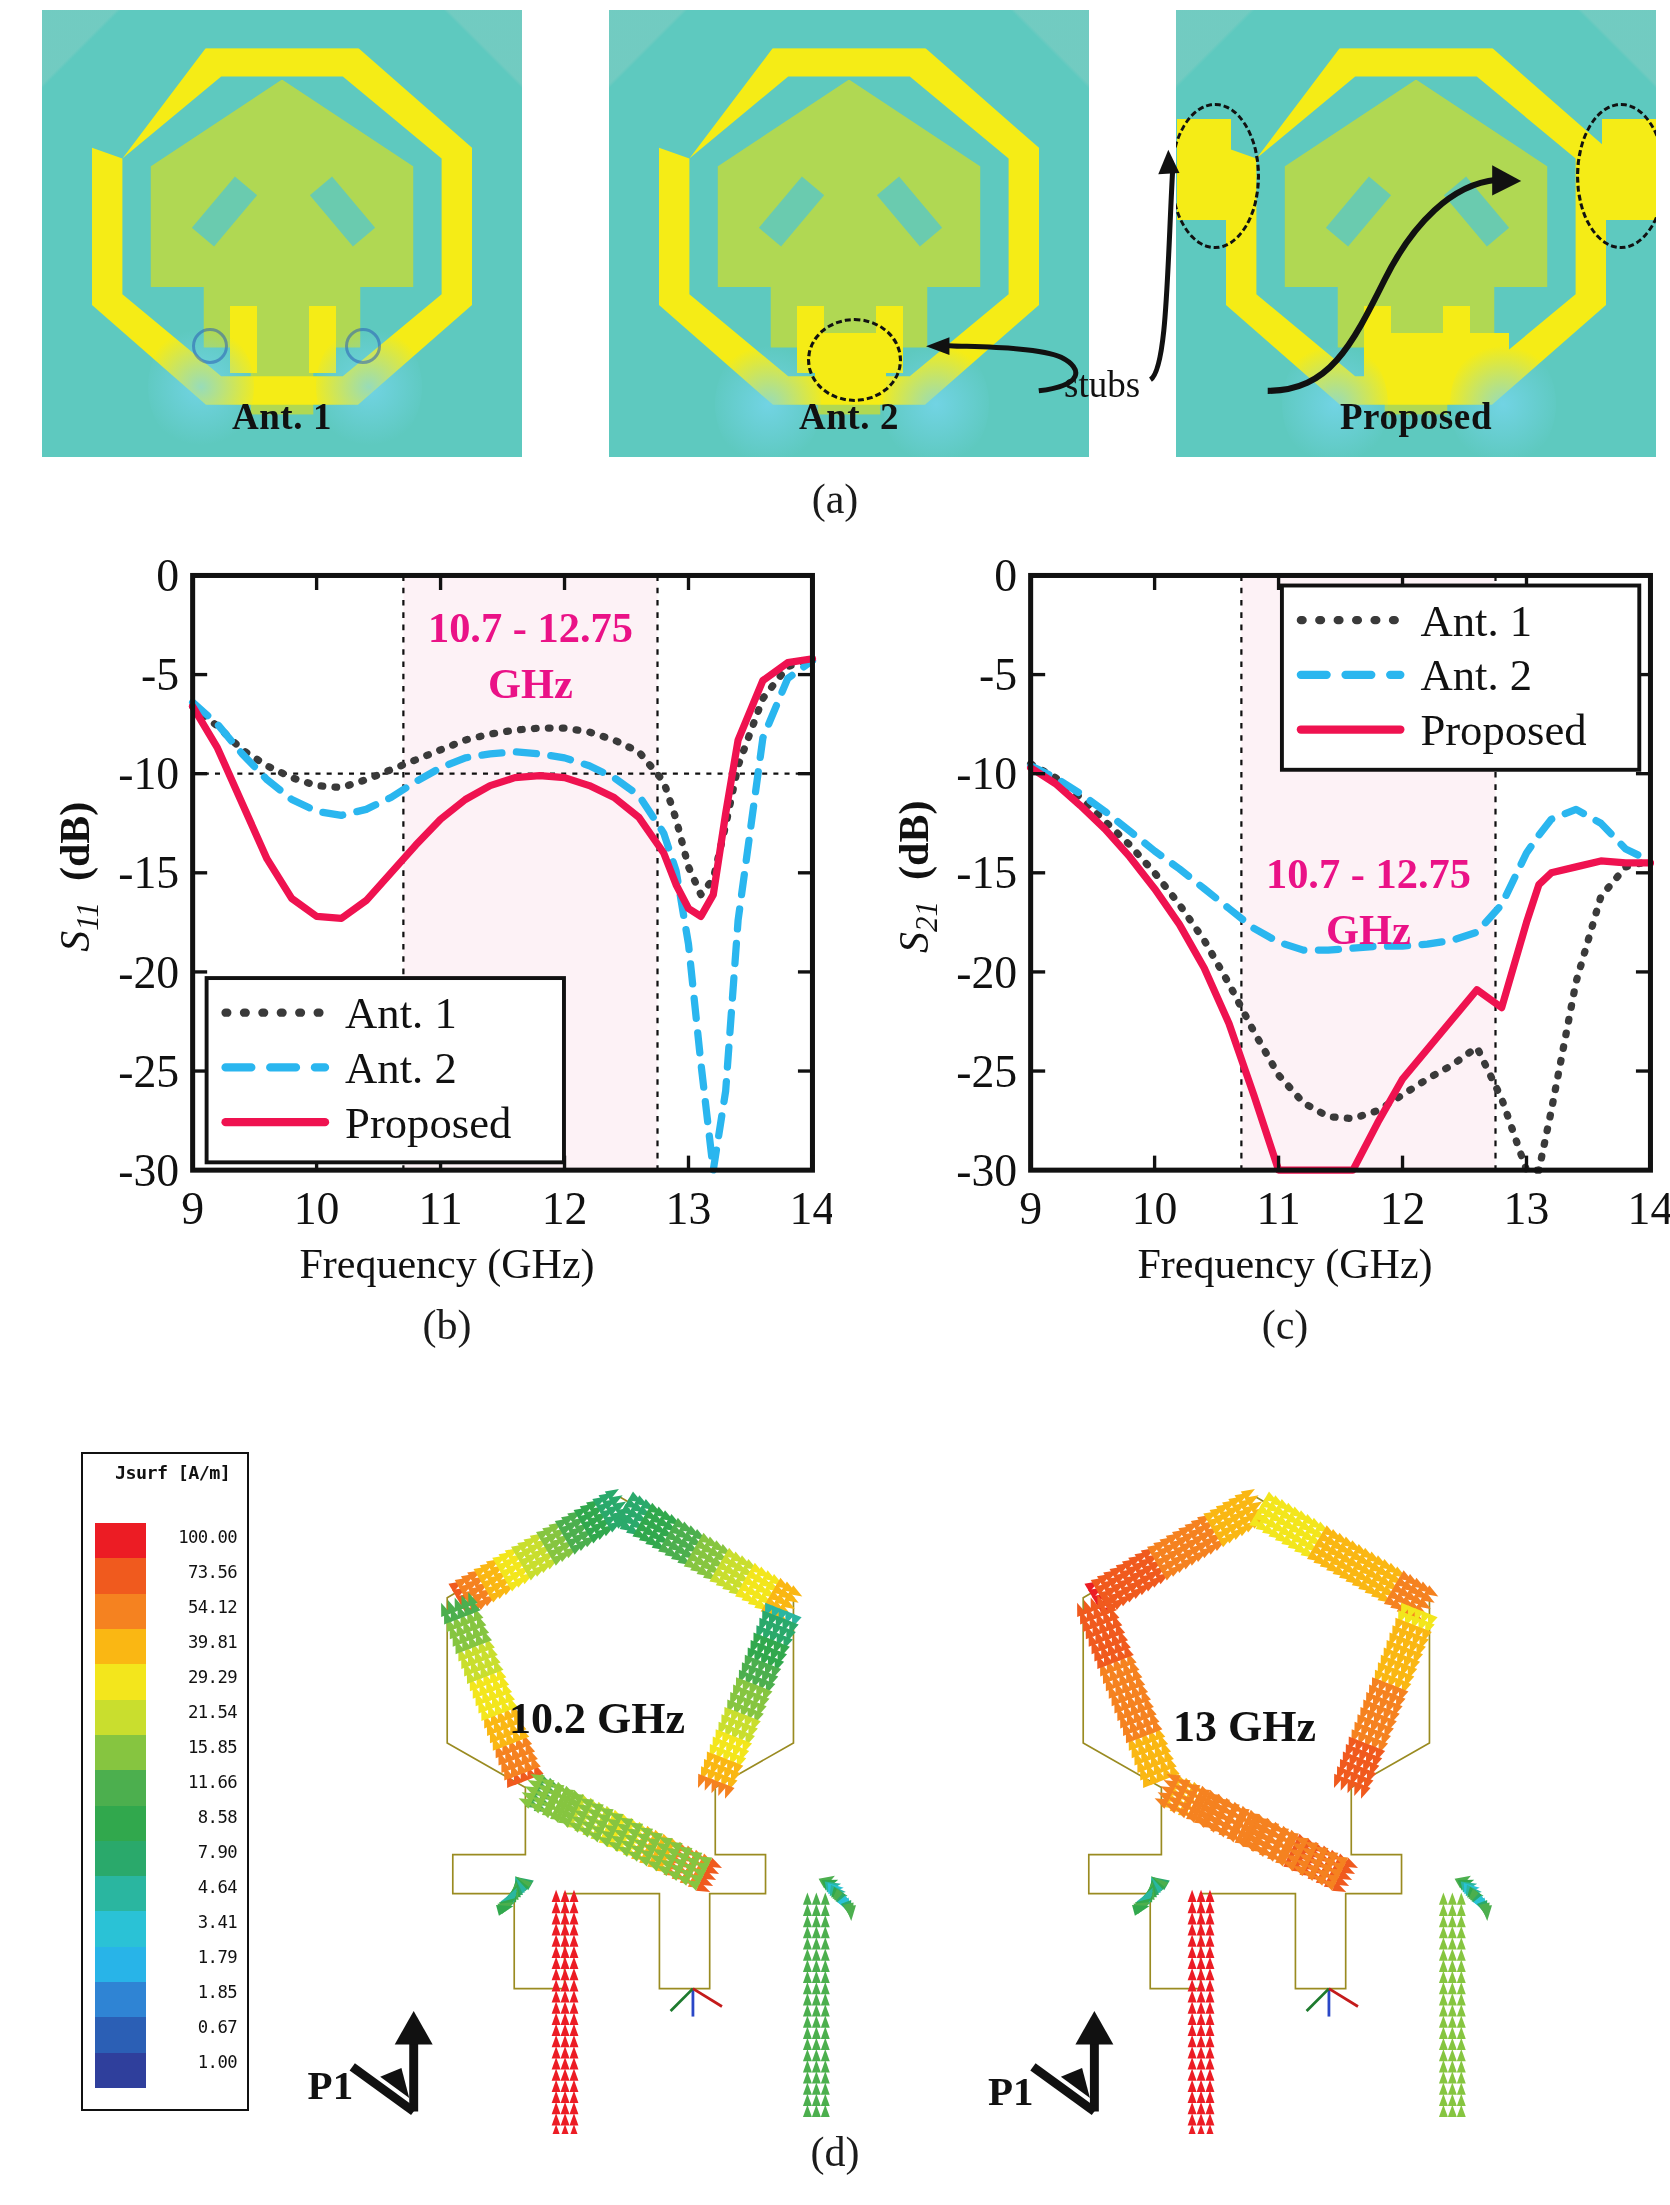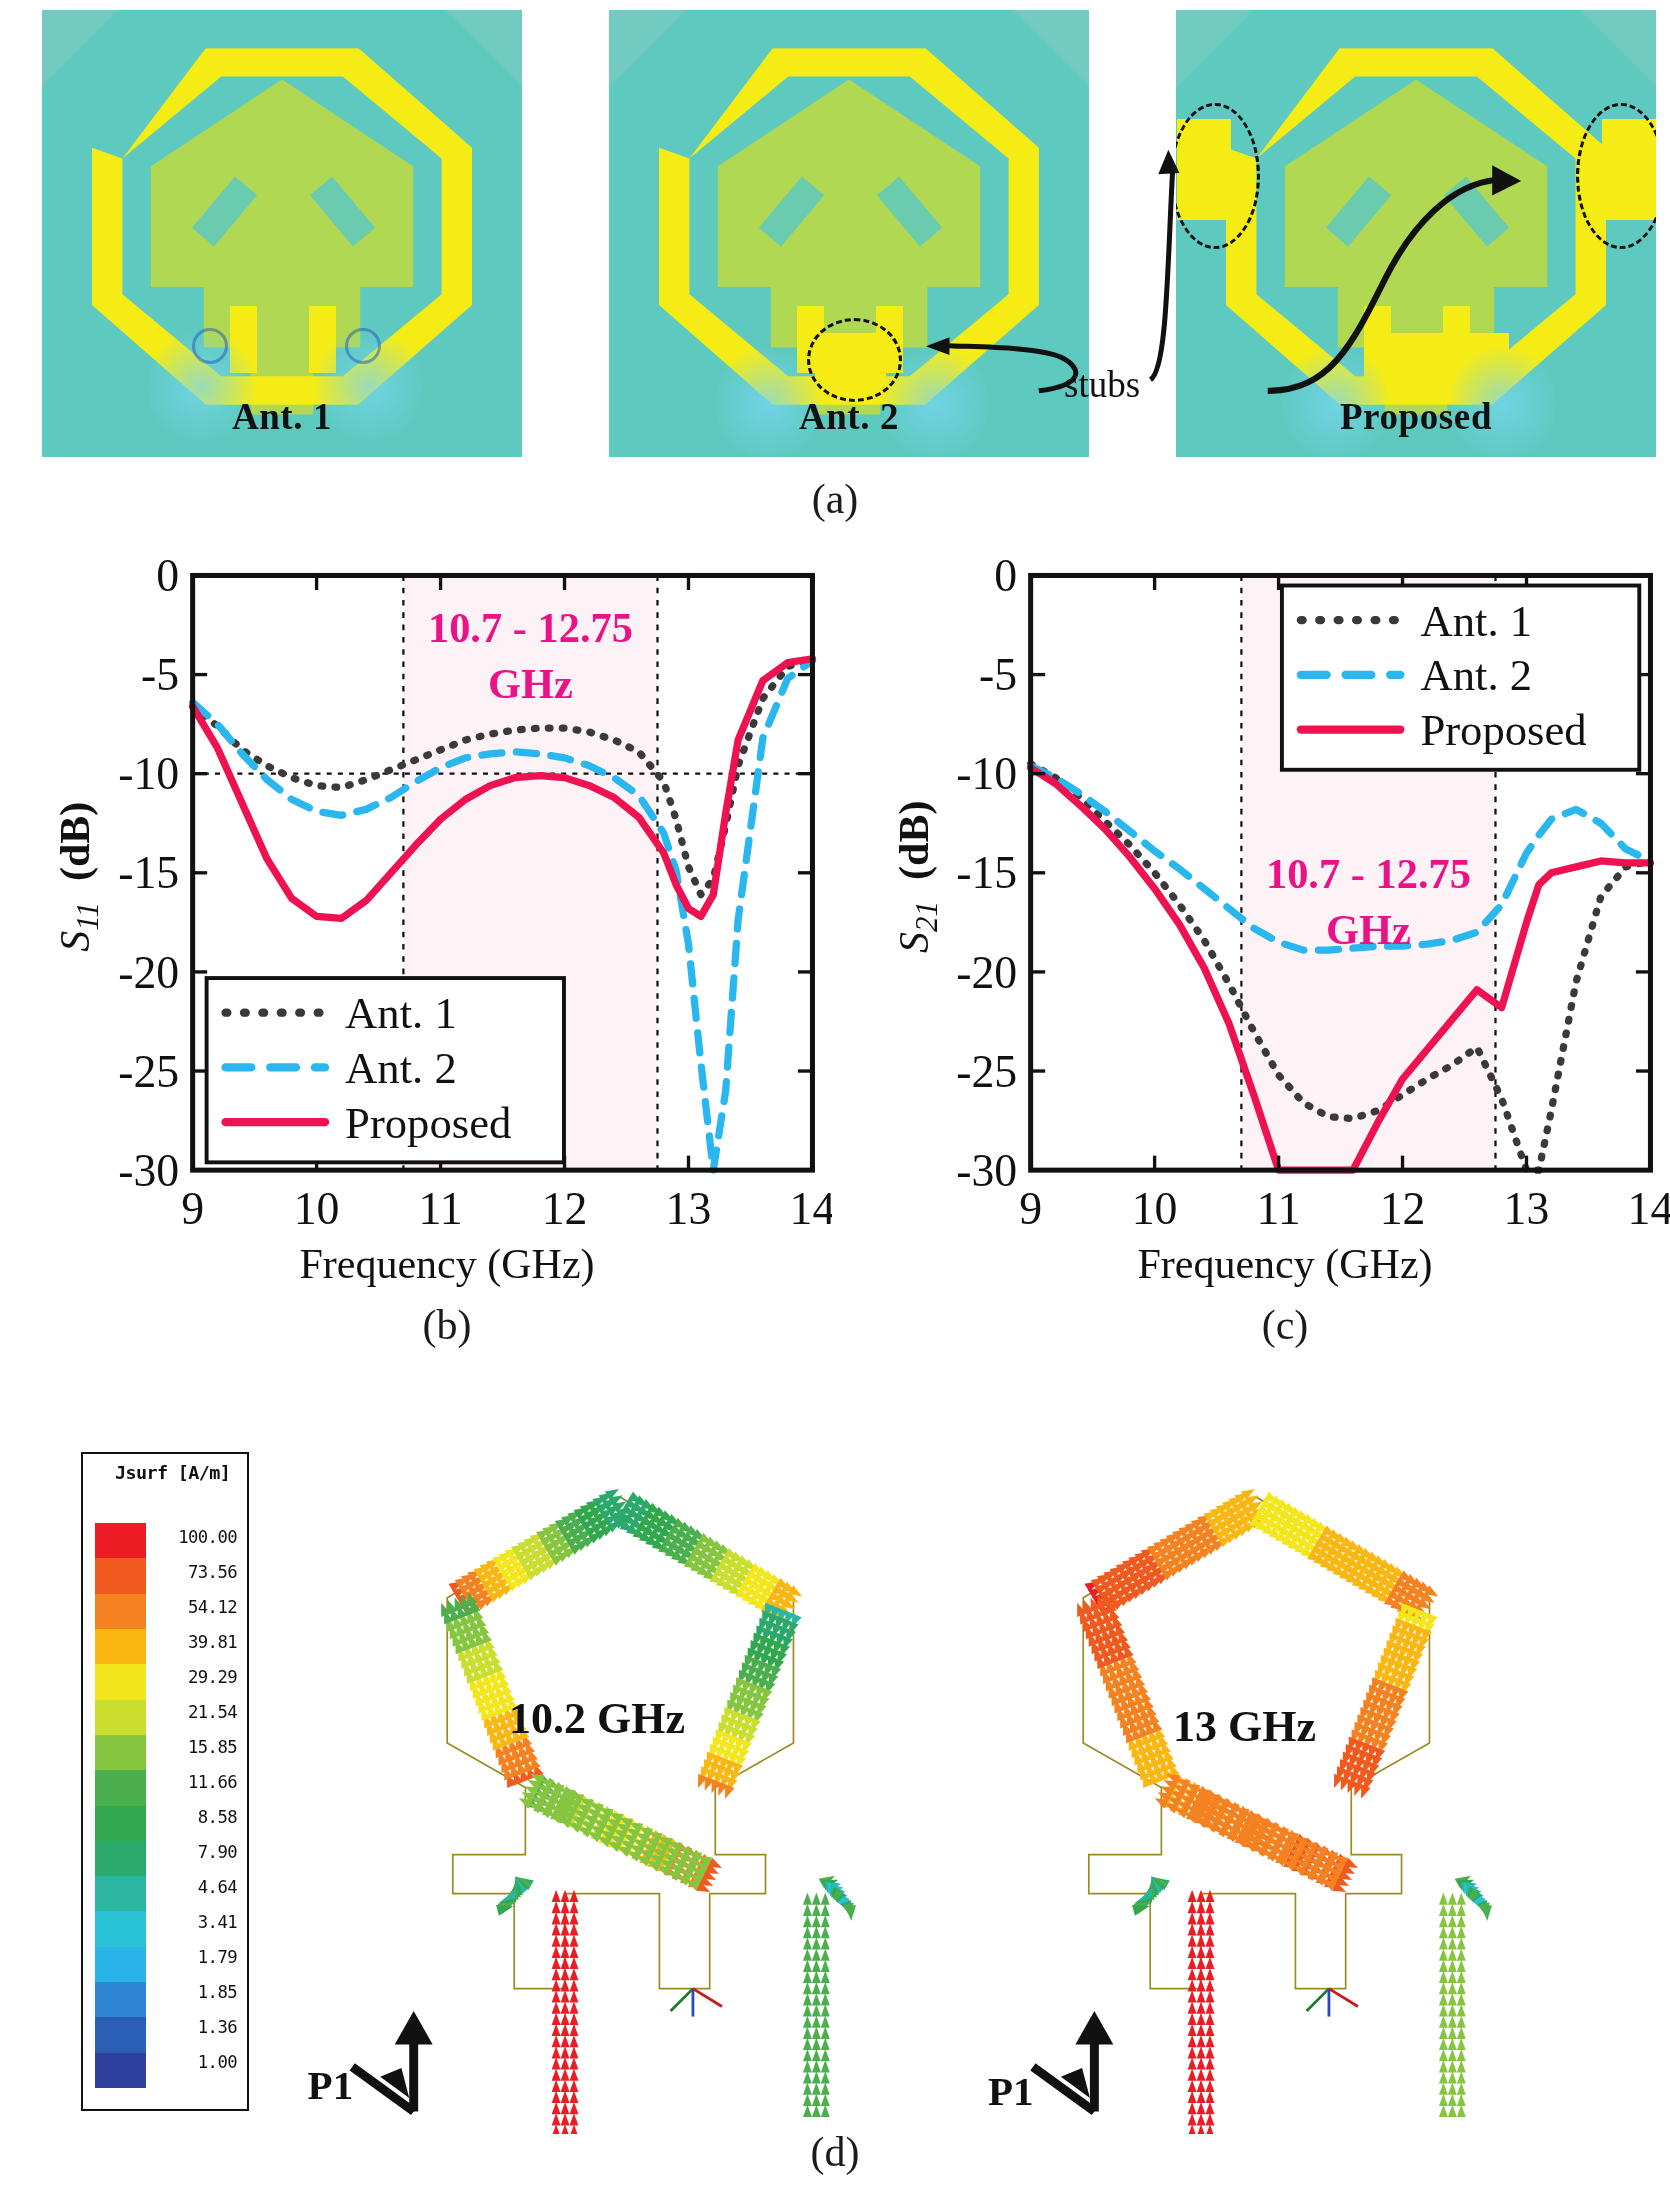--- a/index.html
+++ b/index.html
@@ -308,21 +308,21 @@
         <div>29.29</div>
         <div>21.54</div>
         <div>15.85</div>
         <div>11.66</div>
         <div>8.58</div>
         <div>7.90</div>
         <div>4.64</div>
         <div>3.41</div>
         <div>1.79</div>
         <div>1.85</div>
-        <div>1.36</div>
+        <div>0.67</div>
         <div>1.00</div>
       </div>
   </div>
 
   <div class="jsurf-panel j1">
     <svg id="jsurf1" width="659" height="704" viewBox="0 0 1180 1260">
         <g>
           <polygon points="570,120 880,300 880,560 740,640 740,760 830,760 830,830 730,830 730,1000 640,1000 640,830 470,830 470,1000 380,1000 380,830 270,830 270,760 400,760 400,640 260,560 260,300" fill="none" stroke="#9a8b21" stroke-width="3"></polygon>
           <path d="M0,-9 L24,0 L0,9 Z" fill="#f05a1e" transform="translate(266.8,282.6) rotate(-30.5)"></path>
           <path d="M0,-9 L24,0 L0,9 Z" fill="#f58220" transform="translate(278.0,276.0) rotate(-30.5)"></path>

